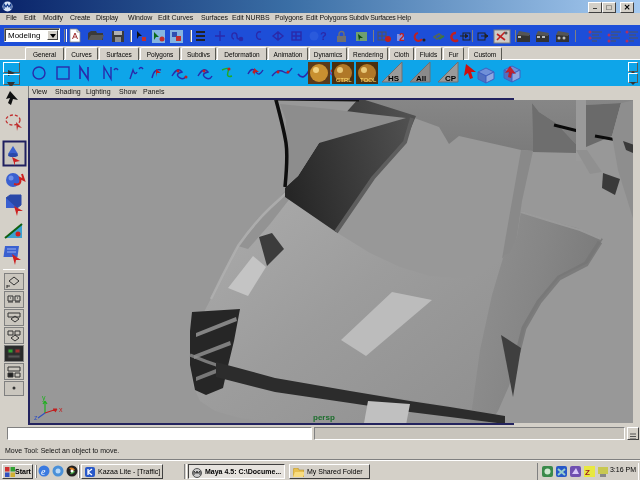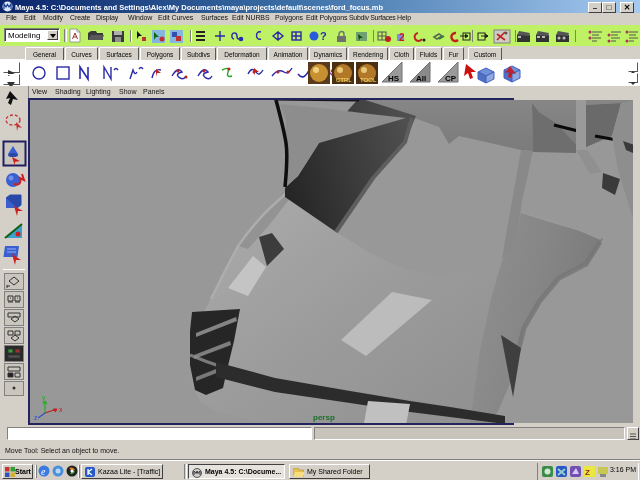--- a/index.html
+++ b/index.html
@@ -6,33 +6,33 @@
 .abs{position:absolute;}
 .raised{border-top:1px solid #fff;border-left:1px solid #fff;border-right:1px solid #585852;border-bottom:1px solid #585852;}
 
 #title{left:0;top:0;width:640px;height:13px;background:linear-gradient(90deg,#0a246a 0%,#3a6ea5 45%,#a6caf0 100%);color:#fff;font-size:8.5px;font-weight:bold;}
 #title .txt{position:absolute;left:15px;top:2.5px;white-space:nowrap;font-size:7.5px;}
 .tbtn{position:absolute;top:2px;width:14px;height:11px;background:#d4d0c8;border-top:1px solid #fff;border-left:1px solid #fff;border-right:1px solid #404040;border-bottom:1px solid #404040;font-size:8px;line-height:9px;text-align:center;color:#000;}
 
 #menubar{left:0;top:13px;width:640px;height:12px;background:#d4d0c8;font-size:7px;color:#111;letter-spacing:-0.1px;}
 #menubar span{position:absolute;top:1px;white-space:nowrap;}
 
-#toolbar{left:0;top:25px;width:640px;height:21px;background:#bef264;}
+#toolbar{left:0;top:25px;width:640px;height:21px;background:#1d4ed8;}
 #combo{position:absolute;left:4px;top:3px;width:56px;height:14px;background:#fff;border:1px solid #808080;border-right-color:#fff;border-bottom-color:#fff;box-shadow:inset 1px 1px 0 #404040;font-size:8px;}
 #combo .ct{position:absolute;left:3px;top:2px;}
 #combo .cb{position:absolute;right:1px;top:1px;width:11px;height:10px;background:#d4d0c8;border-top:1px solid #fff;border-left:1px solid #fff;border-right:1px solid #404040;border-bottom:1px solid #404040;}
 #combo .cb:after{content:"";position:absolute;left:2px;top:3px;border-left:3px solid transparent;border-right:3px solid transparent;border-top:4px solid #000;}
 .tsep{position:absolute;top:4px;width:3px;height:13px;border-left:1px solid #808080;border-right:1px solid #fff;}
 
 #tabrow{left:0;top:46px;width:640px;height:14px;background:#d4d0c8;font-size:6.5px;color:#000;}
 .tab{position:absolute;top:1px;height:13px;background:#d4d0c8;border-top:1px solid #fff;border-left:1px solid #fff;border-right:1px solid #585852;border-radius:2px 2px 0 0;text-align:center;line-height:13px;white-space:nowrap;padding:0;box-sizing:border-box;}
 .tab.active{background:#d8d4cc;border-bottom:1px solid #d8d4cc;z-index:2;}
 #tabbase{position:absolute;left:0;top:13px;width:640px;height:1px;background:#fff;}
 
-#shelf{left:0;top:60px;width:640px;height:26px;background:#ffffff;}
+#shelf{left:0;top:60px;width:640px;height:26px;background:#0ea5e9;}
 
 #leftcol{left:0;top:86px;width:28px;height:339px;background:#d4d0c8;}
 
 #pmenu{left:28px;top:86px;width:612px;height:12px;background:#d4d0c8;font-size:7px;color:#111;border-left:1px solid #808080;}
 #pmenu span{position:absolute;top:2px;}
 
 #vpframe{left:28px;top:98px;width:486px;height:327px;background:#23235e;}
 #vp{position:absolute;left:2px;top:2px;width:603px;height:323px;background:#989898;overflow:hidden;}
 #persp{position:absolute;left:283px;top:313px;color:#1c6e2c;font-size:8px;font-weight:bold;}
 
@@ -51,21 +51,20 @@
 #clock{position:absolute;right:4px;top:5px;font-size:7px;color:#000;}
 </style></head>
 <body>
 <div id="scr">
 
 <div id="title" class="abs">
   <svg class="abs" style="left:2px;top:1px" width="11" height="11" viewBox="0 0 11 11">
         <circle cx="5.5" cy="5.5" r="5" fill="#d8e4f8"></circle>
         <path d="M2 8 L2 3 L4 6 L5.5 3.5 L7 6 L9 3 L9 8" stroke="#123a8a" stroke-width="1.2" fill="none"></path>
       </svg>
-  <span class="txt">Maya 4.5: C:\Documents and Settings\Alex\My Documents\maya\projects\default\scenes\ford_focus.mb</span>
   <div class="tbtn" style="left:588px;">–</div>
   <div class="tbtn" style="left:602px;">□</div>
   <div class="tbtn" style="left:620px;">✕</div>
 </div>
 
 <div id="menubar" class="abs">
   <span style="left:6px">File</span>
       <span style="left:24px">Edit</span>
       <span style="left:43px">Modify</span>
       <span style="left:70px">Create</span>

